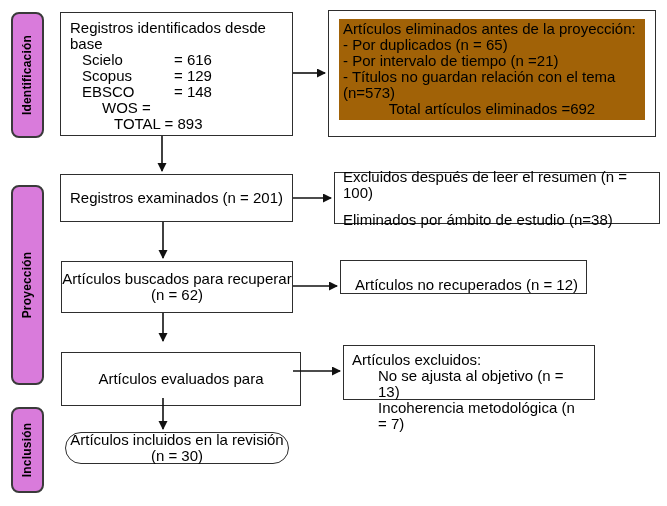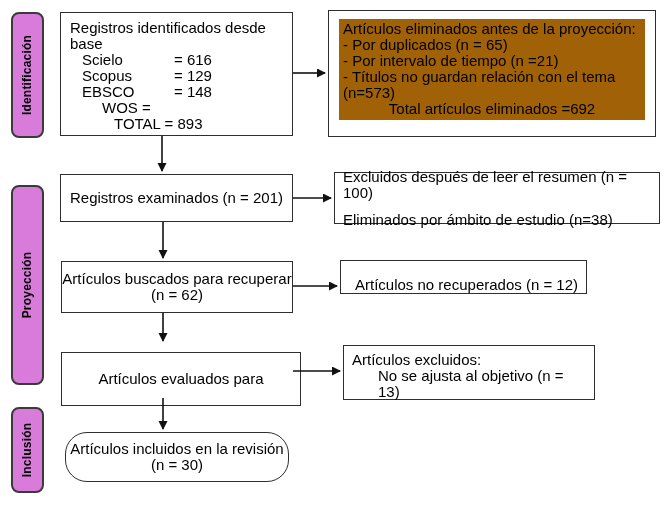--- a/index.html
+++ b/index.html
@@ -75,21 +75,21 @@
 
   <div class="box center" style="left:61px;top:261px;width:232px;height:52px;">
     <div>Artículos buscados para recuperar</div>
     <div>(n = 62)</div>
   </div>
 
   <div class="box center" style="left:61px;top:352px;width:240px;height:54px;">
     <div>Artículos evaluados para</div>
   </div>
 
-  <div class="box center" style="left:65px;top:432px;width:224px;height:50px;border-radius:22px;">
+  <div class="box center" style="left:65px;top:432px;width:224px;height:32px;border-radius:22px;">
     <div>Artículos incluidos en la revisión</div>
     <div>(n = 30)</div>
   </div>
 
   <div class="box" id="box-removed" style="left:328px;top:10px;width:328px;height:127px;">
     <div class="hl">
       <div>Artículos eliminados antes de la proyección:</div>
       <div>- Por duplicados (n = 65)</div>
       <div>- Por intervalo de tiempo (n =21)</div>
       <div>- Títulos no guardan relación con el tema (n=573)</div>
@@ -102,20 +102,21 @@
     <div>Eliminados por ámbito de estudio (n=38)</div>
   </div>
 
   <div class="box" style="left:340px;top:260px;width:247px;height:34px;display:flex;align-items:flex-end;padding-left:14px;">
     <div>Artículos no recuperados (n = 12)</div>
   </div>
 
   <div class="box leftalign" id="box-excluded-elig" style="left:343px;top:345px;width:252px;height:55px;">
     <div>Artículos excluidos:</div>
     <div class="indent">No se ajusta al objetivo (n = 13)</div>
+    <div class="indent">Incoherencia metodológica (n = 7)</div>
   </div>
 
   <svg class="arrows" width="667" height="506" viewBox="0 0 667 506">
     <defs>
       <marker id="ah" markerUnits="userSpaceOnUse" markerWidth="10" markerHeight="10" refX="8" refY="4.5" orient="auto">
         <path d="M0,0 L9,4.5 L0,9 Z" fill="#111"></path>
       </marker>
     </defs>
     <line x1="162" y1="136" x2="162" y2="171" stroke="#111" stroke-width="1.6" marker-end="url(#ah)"></line>
     <line x1="293" y1="73" x2="325" y2="73" stroke="#111" stroke-width="1.6" marker-end="url(#ah)"></line>

